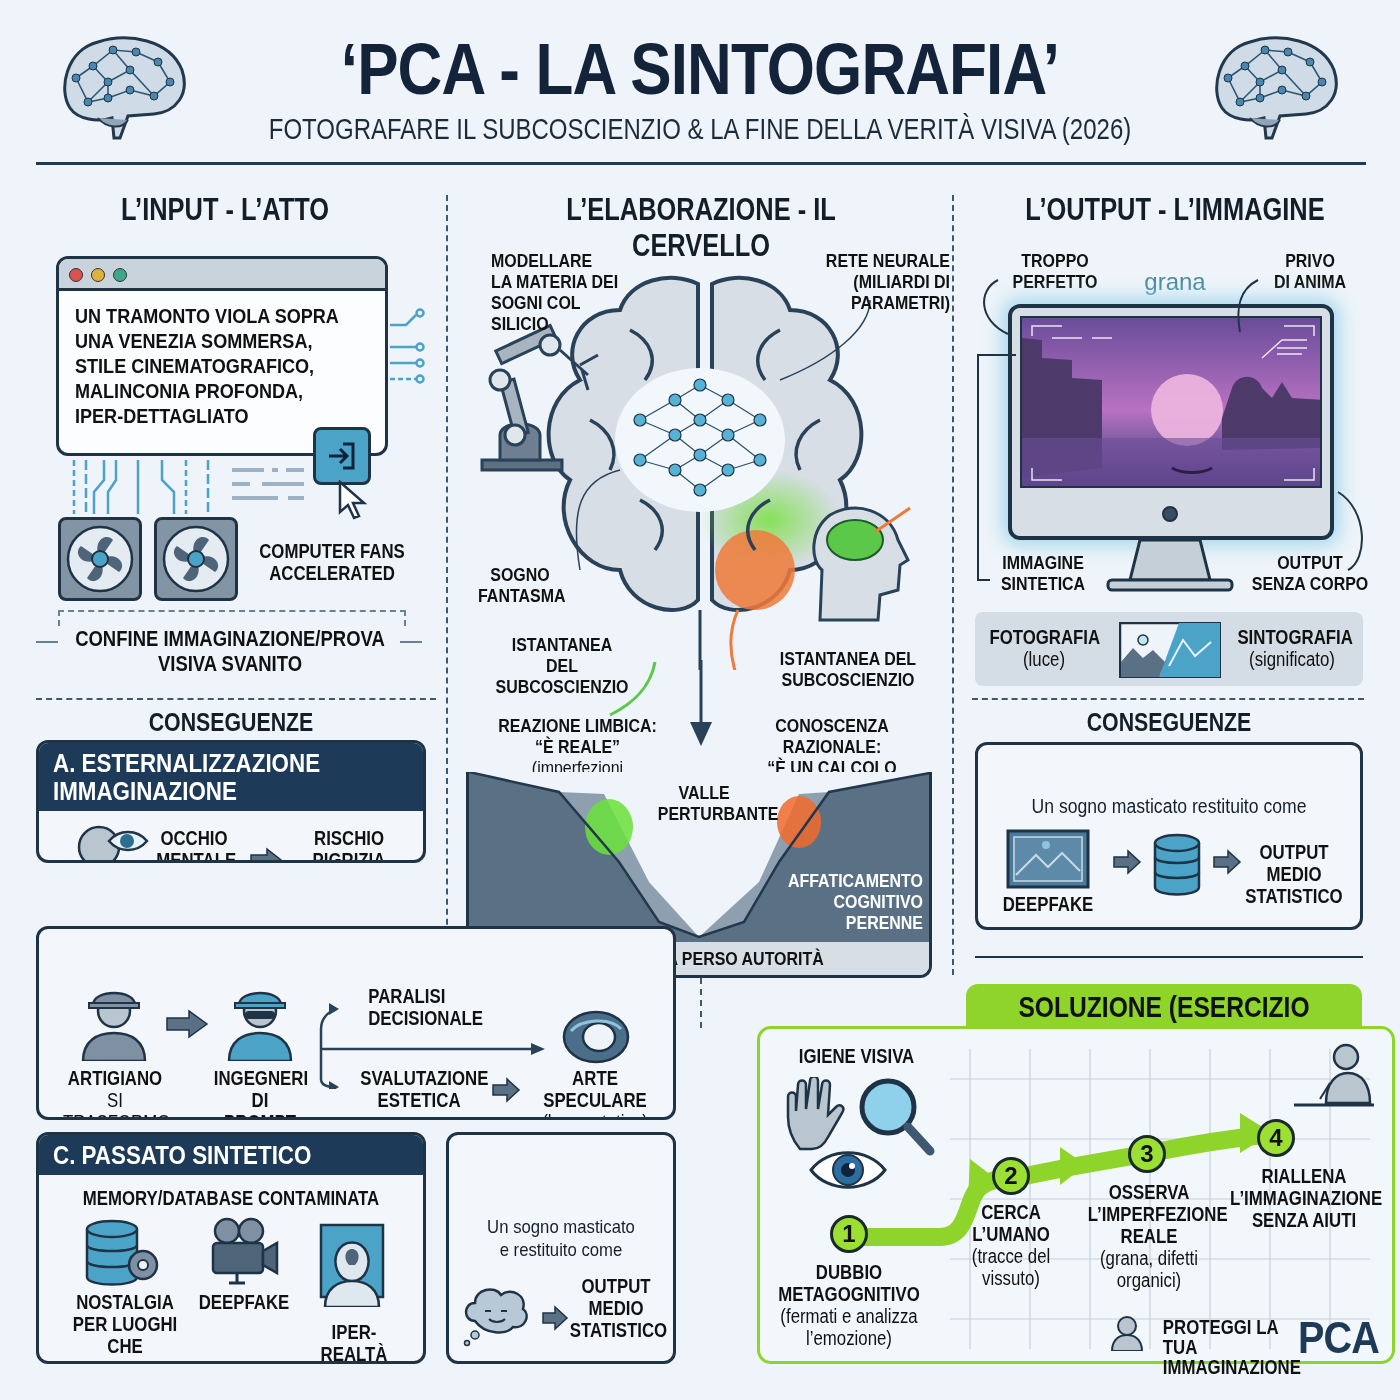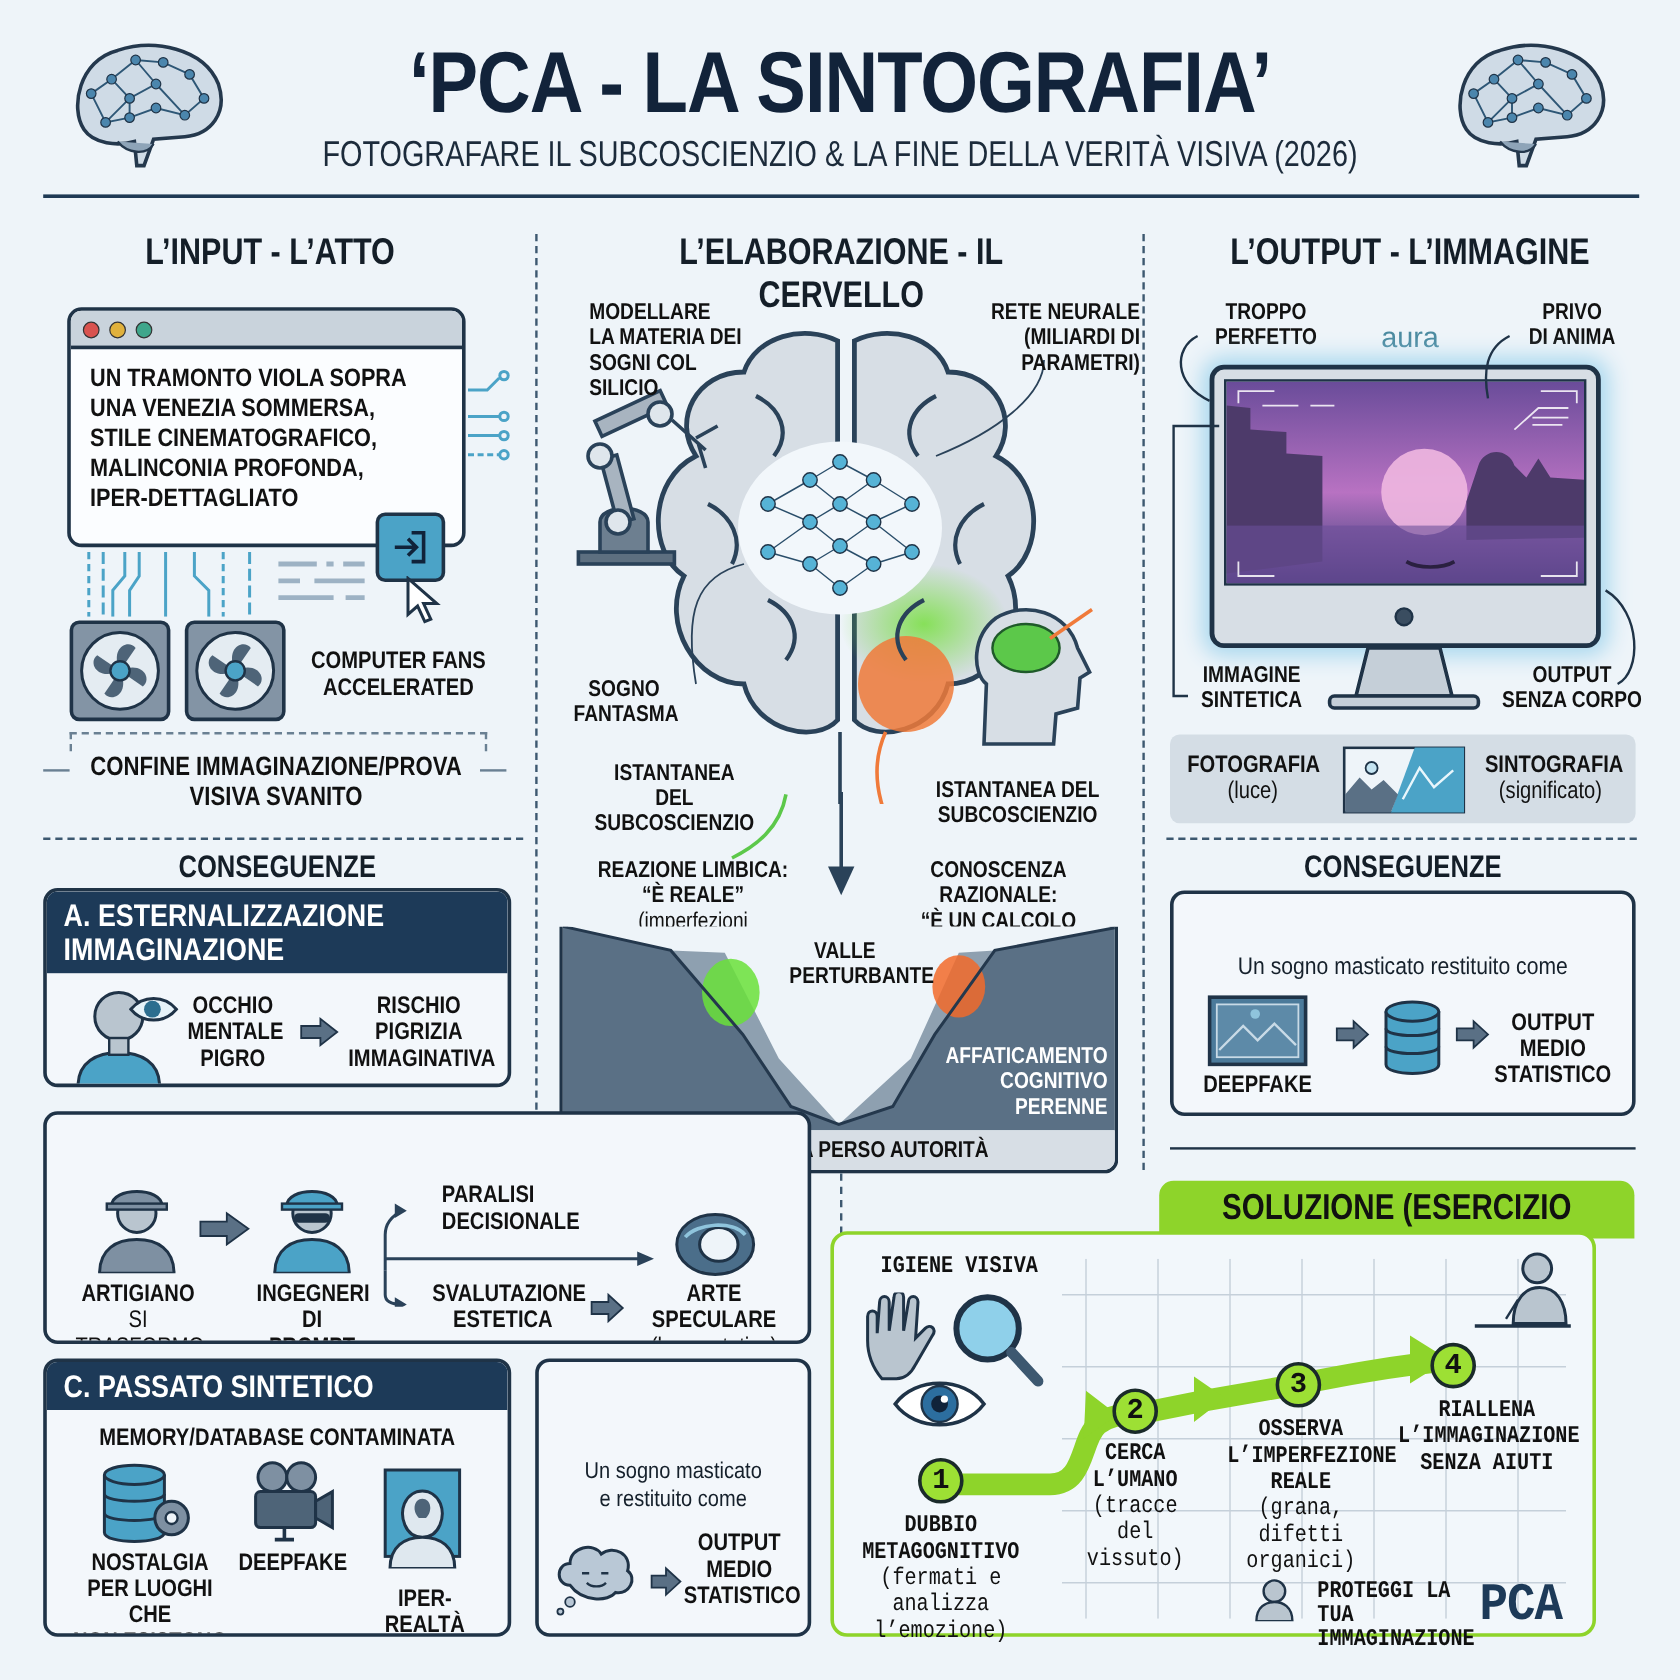--- a/index.html
+++ b/index.html
@@ -56,21 +56,21 @@
 
   
   .cbox { border: 3px solid #1f3347; border-radius: 12px; background: #f3f7fb; overflow: hidden; }
   .cbox-head { background: #1d3a58; color: #fff; font-size: 26px; font-weight: 700; padding: 6px 14px; line-height: 28px; }
   .cbox-head span { display: inline-block; transform: scaleX(0.86); transform-origin: left center; white-space: nowrap; }
 
   
   .compare { left: 975px; top: 612px; width: 388px; height: 74px; background: #d4dde5; border-radius: 8px; }
 
   
-  .sol-box { left: 692px; top: 1026px; width: 638px; height: 338px; border: 3px solid #8ed42a; border-radius: 14px; background: #f2f7fb; font-family: Liberation Mono, monospace; }
+  .sol-box { left: 757px; top: 1026px; width: 638px; height: 338px; border: 3px solid #8ed42a; border-radius: 14px; background: #f2f7fb; }
   .sol-tab { left: 966px; top: 984px; width: 396px; height: 48px; background: #8ed42a; border-radius: 12px 12px 0 0; }
   .step-circle {
     width: 38px; height: 38px; border-radius: 50%; background: #9de034; border: 3px solid #1a2a2a;
     font-size: 24px; font-weight: 700; display: flex; align-items: center; justify-content: center; color: #111;
   }
 </style>
 </head>
 <body>
 
 <div class="abs" style="left:58px;top:30px;width:130px;height:120px;">
@@ -354,21 +354,21 @@
     <span style="display:inline-block;transform:scaleX(0.84);">LA VISTA HA PERSO AUTORITÀ</span>
   </div>
 </div>
 
 <div class="abs sec-title" style="left:960px;top:192px;width:430px;">L’OUTPUT - L’IMMAGINE</div>
 
 <div class="abs label-sm center" style="left:1000px;top:250px;width:110px;transform-origin:center top;">
   <div>TROPPO</div>
     <div>PERFETTO</div>
 </div>
-<div class="abs center" style="left:1140px;top:268px;width:70px;font-size:24px;color:#4b8aa0;">aura</div>
+<div class="abs center" style="left:1140px;top:268px;width:70px;font-size:24px;color:#4b8aa0;">grana</div>
 <div class="abs label-sm center" style="left:1255px;top:250px;width:110px;transform-origin:center top;">
   <div>PRIVO</div>
     <div>DI ANIMA</div>
 </div>
 
 <div class="abs" style="left:1008px;top:304px;width:326px;height:236px;border:4px solid #1f3347;border-radius:12px;background:#d7dee5;box-shadow:0 0 18px 6px #a9d8ee;overflow:hidden;">
   <div style="position:absolute;left:8px;top:8px;width:302px;height:172px;border:2px solid #1f3347;background:linear-gradient(180deg,#6a4c9a 0%,#b872c2 55%,#8a60a8 70%,#4a3a78 100%);overflow:hidden;">
     <svg width="302" height="172" viewBox="0 0 302 172">
       <circle cx="165" cy="92" r="36" fill="#f0b7e0" opacity="0.9"></circle>
       <path d="M0,20 L20,22 L20,40 L50,42 L50,60 L80,62 L80,150 L0,160 Z" fill="#4d3a6a"></path>
@@ -417,21 +417,21 @@
     <path d="M50,44 L64,18 L76,34 L92,20" stroke="#e8f6fc" stroke-width="2" fill="none"></path>
   </svg>
   <div class="abs label-md center" style="left:252px;top:14px;width:130px;transform-origin:center top;">
     <div>SINTOGRAFIA</div>
     <div class="light">(significato)</div>
   </div>
 </div>
 
 <div class="abs sec-title" style="left:36px;top:707px;width:390px;font-size:26px;">CONSEGUENZE</div>
 
-<div class="abs cbox" style="left:36px;top:740px;width:390px;height:166px;">
+<div class="abs cbox" style="left:36px;top:740px;width:390px;height:123px;">
   <div class="cbox-head">
     <div><span>A. ESTERNALIZZAZIONE</span></div>
     <div><span>IMMAGINAZIONE</span></div>
   </div>
   <svg class="abs" style="left:22px;top:76px;" width="90" height="86" viewBox="0 0 90 86">
     <path d="M4,86 C4,66 20,58 38,58 C56,58 72,66 72,86 Z" fill="#4ba3c7" stroke="#1f3347" stroke-width="2.5"></path>
     <circle cx="38" cy="28" r="20" fill="#b9c5cf" stroke="#1f3347" stroke-width="2.5"></circle>
     <rect x="30" y="46" width="16" height="14" fill="#b9c5cf" stroke="#1f3347" stroke-width="2"></rect>
     <path d="M48,22 C58,10 76,10 86,22 C76,34 58,34 48,22 Z" fill="#e6f2f8" stroke="#1f3347" stroke-width="2.5"></path>
     <circle cx="66" cy="22" r="7" fill="#2c6e8f"></circle>

